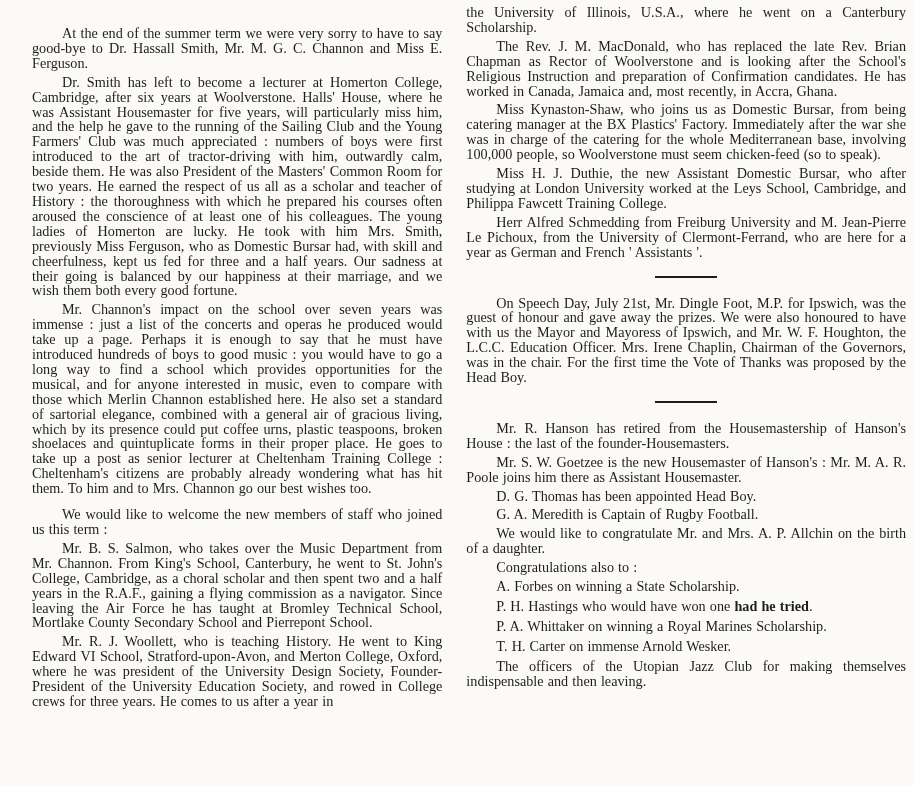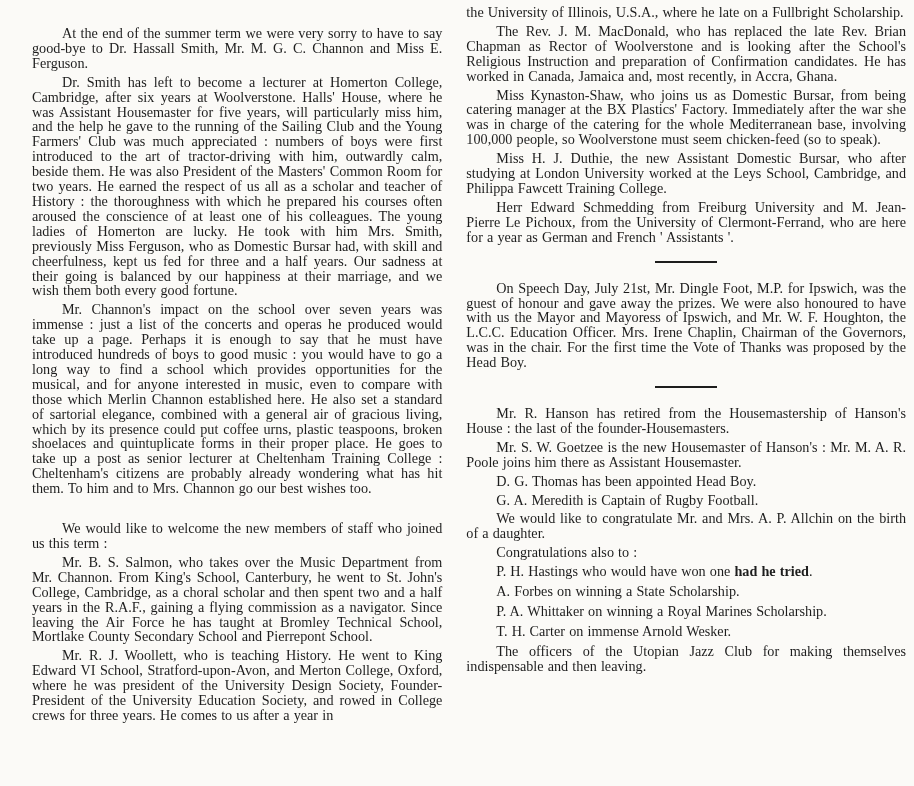--- a/index.html
+++ b/index.html
@@ -29,21 +29,21 @@
   p {
     margin: 0 0 4px 0;
     text-align: justify;
     text-indent: 30px;
     font-size: 14.2px;
     line-height: 14.9px;
     word-spacing: 0.6px;
     color: var(--ink);
   }
   p.no-indent { text-indent: 0; }
-  p.gap-lg { margin-top: 25px; }
+  p.gap-lg { margin-top: 11px; }
   p.gap-sm { margin-top: 3px; }
   .congrat-item { margin-bottom: 5px; }
 
   .section-divider {
     border: none;
     border-top: 2px solid var(--ink);
     width: 62px;
     margin: 16px auto 18px auto;
   }
   strong { font-weight: bold; }
@@ -58,46 +58,46 @@
     <p>Dr. Smith has left to become a lecturer at Homerton College, Cambridge, after six years at Woolverstone.  Halls' House, where he was Assistant Housemaster for five years, will particularly miss him, and the help he gave to the running of the Sailing Club and the Young Farmers' Club was much appreciated : numbers of boys were first introduced to the art of tractor-driving with him, outwardly calm, beside them.  He was also President of the Masters' Common Room for two years.  He earned the respect of us all as a scholar and teacher of History : the thoroughness with which he prepared his courses often aroused the conscience of at least one of his colleagues.  The young ladies of Homerton are lucky.  He took with him Mrs. Smith, previously Miss Ferguson, who as Domestic Bursar had, with skill and cheerfulness, kept us fed for three and a half years.  Our sadness at their going is balanced by our happiness at their marriage, and we wish them both every good fortune.</p>
     <p>Mr. Channon's impact on the school over seven years was immense : just a list of the concerts and operas he produced would take up a page.  Perhaps it is enough to say that he must have introduced hundreds of boys to good music : you would have to go a long way to find a school which provides opportunities for the musical, and for anyone interested in music, even to compare with those which Merlin Channon established here.  He also set a standard of sartorial elegance, combined with a general air of gracious living, which by its presence could put coffee urns, plastic teaspoons, broken shoelaces and quintuplicate forms in their proper place.  He goes to take up a post as senior lecturer at Cheltenham Training College : Cheltenham's citizens are probably already wondering what has hit them.  To him and to Mrs. Channon go our best wishes too.</p>
     <p class="gap-lg">We would like to welcome the new members of staff who joined us this term :</p>
     <p class="gap-sm">Mr. B. S. Salmon, who takes over the Music Department from Mr. Channon.  From King's School, Canterbury, he went to St. John's College, Cambridge, as a choral scholar and then spent two and a half years in the R.A.F., gaining a flying commission as a navigator.  Since leaving the Air Force he has taught at Bromley Technical School, Mortlake County Secondary School and Pierrepont School.</p>
     <p class="gap-sm">Mr. R. J. Woollett, who is teaching History.  He went to King Edward VI School, Stratford-upon-Avon, and Merton College, Oxford, where he was president of the University Design Society, Founder-President of the University Education Society, and rowed in College crews for three years.  He comes to us after a year in</p>
   </div>
 
   <div class="col-right">
 
     <div>
-      <p class="no-indent">the University of Illinois, U.S.A., where he late on a Fullbright Scholarship.</p>
+      <p class="no-indent">the University of Illinois, U.S.A., where he went on a Canterbury Scholarship.</p>
       <p>The Rev. J. M. MacDonald, who has replaced the late Rev. Brian Chapman as Rector of Woolverstone and is looking after the School's Religious Instruction and preparation of Confirmation candidates.  He has worked in Canada, Jamaica and, most recently, in Accra, Ghana.</p>
       <p>Miss Kynaston-Shaw, who joins us as Domestic Bursar, from being catering manager at the BX Plastics' Factory.  Immediately after the war she was in charge of the catering for the whole Mediterranean base, involving 100,000 people, so Woolverstone must seem chicken-feed (so to speak).</p>
       <p>Miss H. J. Duthie, the new Assistant Domestic Bursar, who after studying at London University worked at the Leys School, Cambridge, and Philippa Fawcett Training College.</p>
-      <p>Herr Edward Schmedding from Freiburg University and M. Jean-Pierre Le Pichoux, from the University of Clermont-Ferrand, who are here for a year as German and French ' Assistants '.</p>
+      <p>Herr Alfred Schmedding from Freiburg University and M. Jean-Pierre Le Pichoux, from the University of Clermont-Ferrand, who are here for a year as German and French ' Assistants '.</p>
     </div>
 
     <hr class="section-divider">
 
     <div>
       <p>On Speech Day, July 21st, Mr. Dingle Foot, M.P. for Ipswich, was the guest of honour and gave away the prizes.  We were also honoured to have with us the Mayor and Mayoress of Ipswich, and Mr. W. F. Houghton, the L.C.C. Education Officer.  Mrs. Irene Chaplin, Chairman of the Governors, was in the chair.  For the first time the Vote of Thanks was proposed by the Head Boy.</p>
     </div>
 
     <hr class="section-divider">
 
     <div>
       <p>Mr. R. Hanson has retired from the Housemastership of Hanson's House : the last of the founder-Housemasters.</p>
       <p>Mr. S. W. Goetzee is the new Housemaster of Hanson's : Mr. M. A. R. Poole joins him there as Assistant Housemaster.</p>
       <p>D. G. Thomas has been appointed Head Boy.</p>
       <p>G. A. Meredith is Captain of Rugby Football.</p>
       <p>We would like to congratulate Mr. and Mrs. A. P. Allchin on the birth of a daughter.</p>
       <p>Congratulations also to :</p>
 
       <div>
+        <p class="congrat-item">A. Forbes on winning a State Scholarship.</p>
         <p class="congrat-item"><span>P. H. Hastings who would have won one </span><strong>had he tried</strong><span>.</span></p>
-        <p class="congrat-item">A. Forbes on winning a State Scholarship.</p>
         <p class="congrat-item">P. A. Whittaker on winning a Royal Marines Scholarship.</p>
         <p class="congrat-item">T. H. Carter on immense Arnold Wesker.</p>
         <p class="congrat-item">The officers of the Utopian Jazz Club for making themselves indispensable and then leaving.</p>
       </div>
     </div>
 
   </div>
 
 </div>
 

